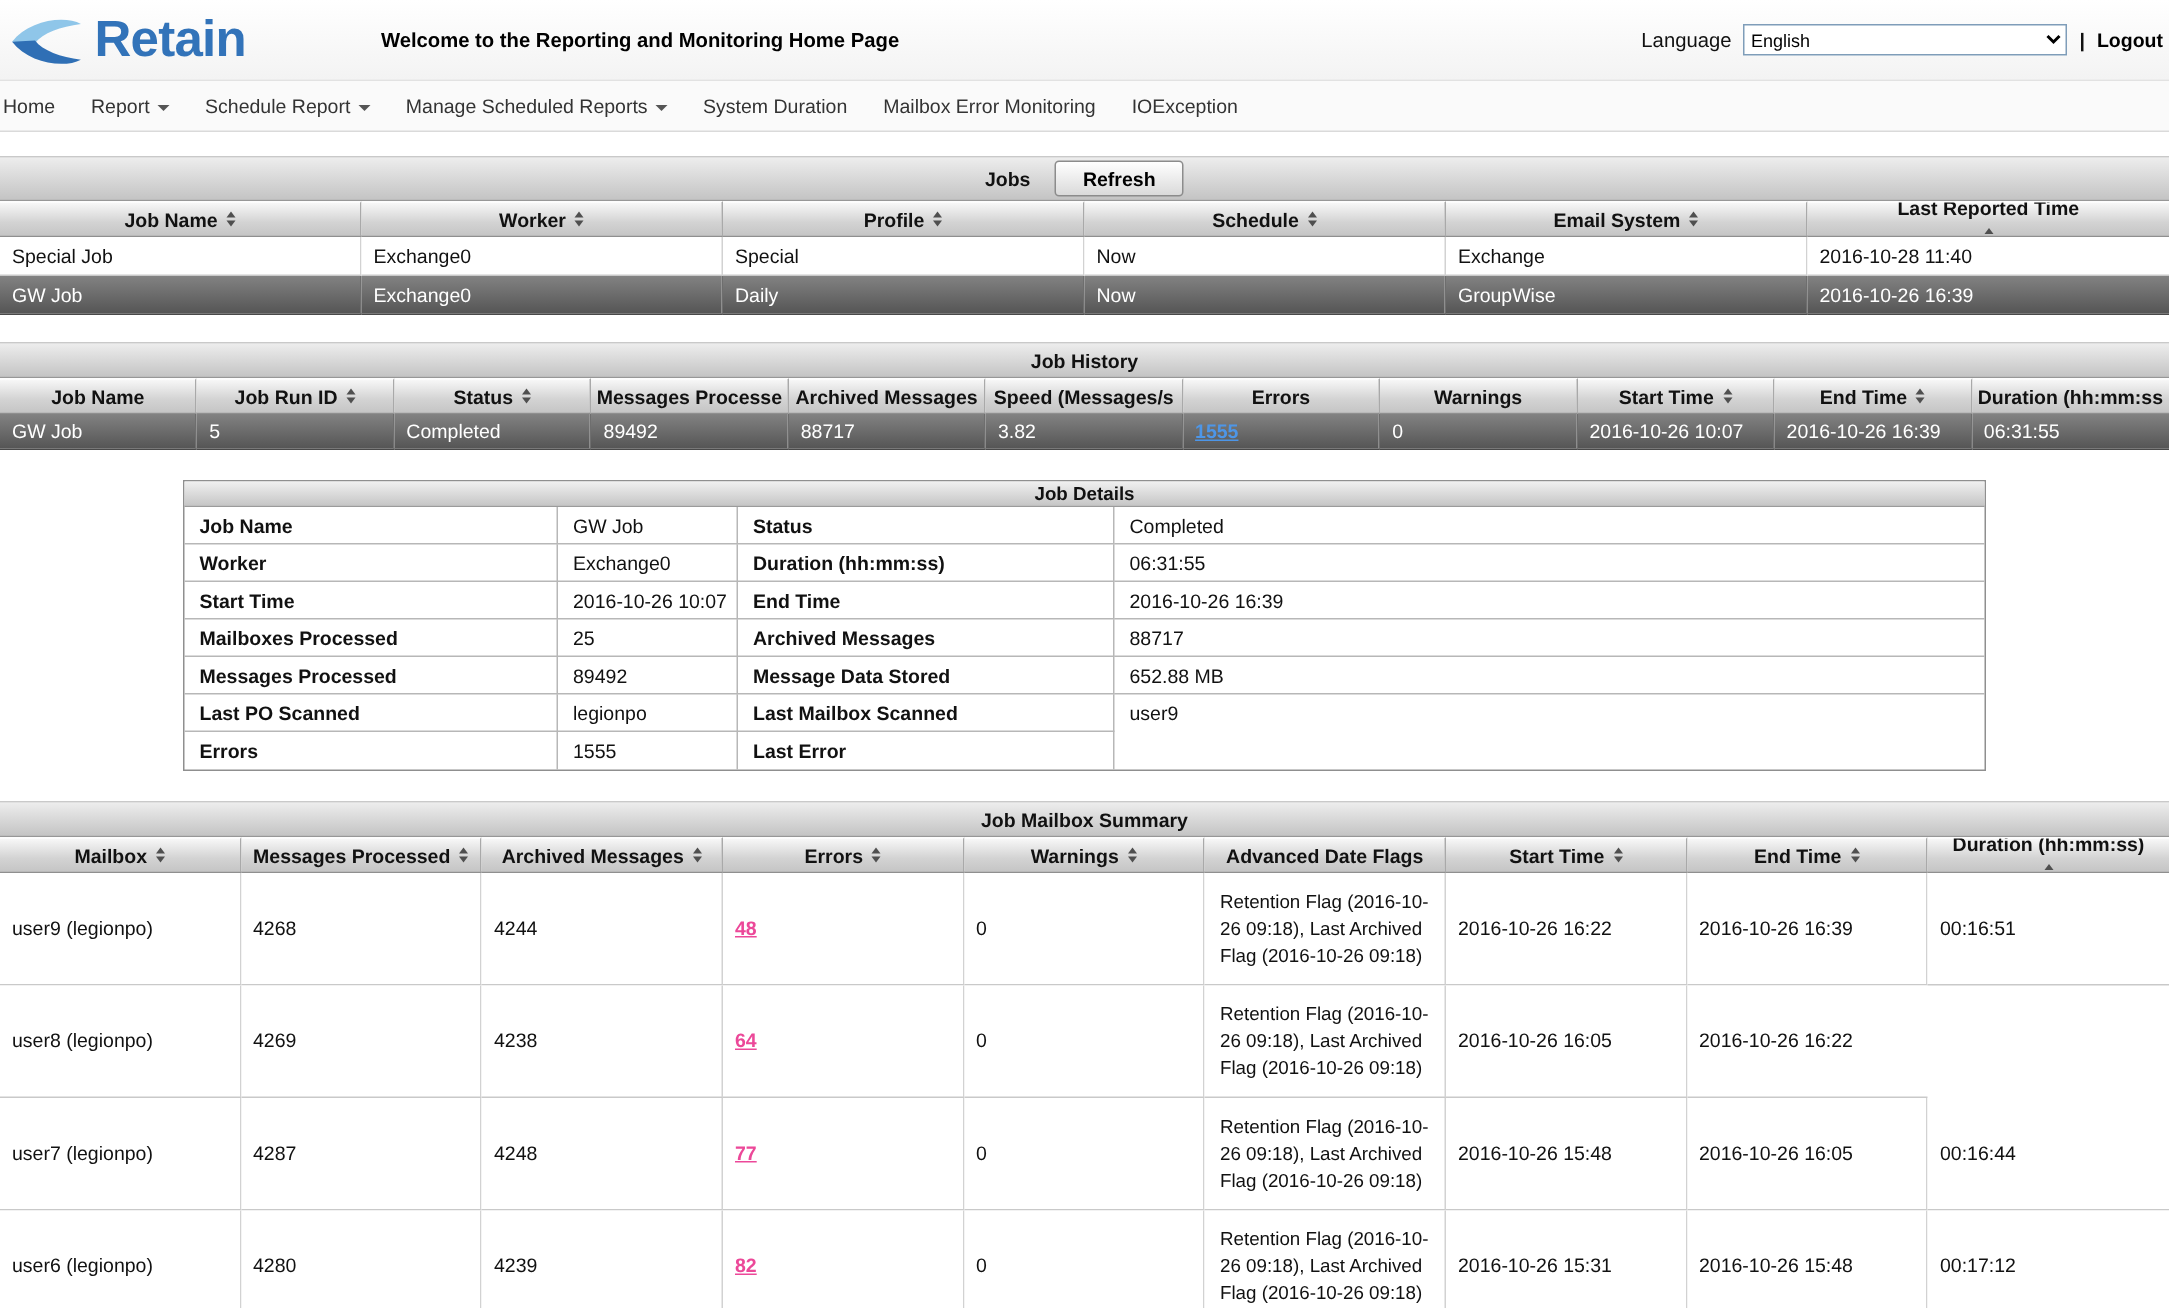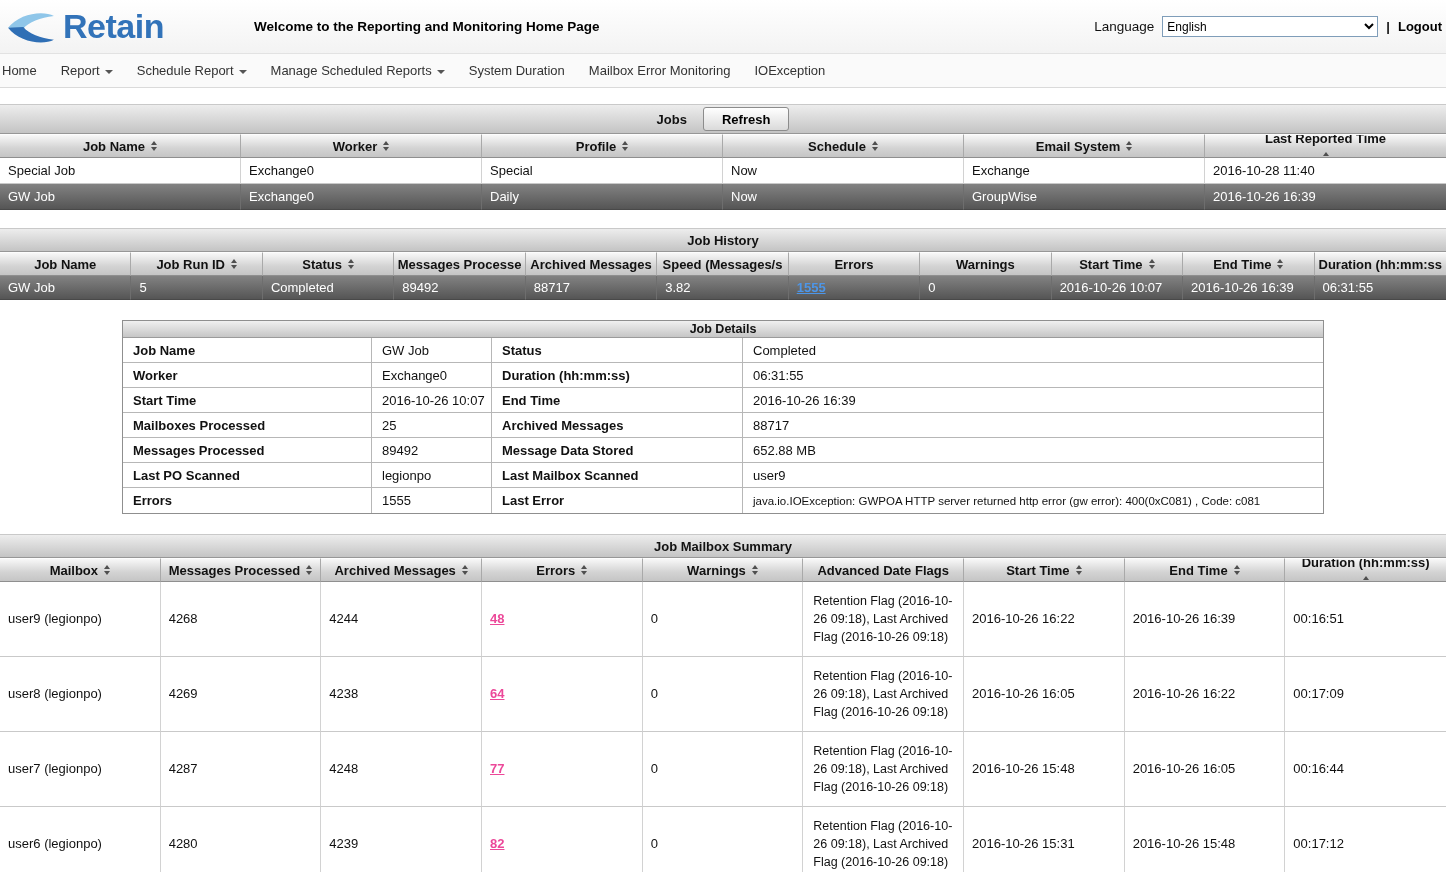--- a/index.html
+++ b/index.html
@@ -305,21 +305,20 @@
       <div class="jd-cell val2">652.88 MB</div>
 
       <div class="jd-cell lbl">Last PO Scanned</div>
       <div class="jd-cell">legionpo</div>
       <div class="jd-cell lbl">Last Mailbox Scanned</div>
       <div class="jd-cell val2">user9</div>
 
       <div class="jd-cell lbl">Errors</div>
       <div class="jd-cell">1555</div>
       <div class="jd-cell lbl">Last Error</div>
-      <div class="jd-cell val2 err">java.io.IOException: GWPOA HTTP server returned http error (gw error): 400(0xC081) , Code: c081</div>
     </div>
   </div>
 
   <div class="section-bar">
     <span>Job Mailbox Summary</span>
   </div>
 
   <div class="thead grid9">
     <div class="th">
         <span>Mailbox</span>
@@ -400,21 +399,20 @@
     <div class="td">user8 (legionpo)</div>
     <div class="td">4269</div>
     <div class="td">4238</div>
     <div class="td">
         <a class="errlink">64</a>
       </div>
     <div class="td">0</div>
     <div class="td flags">Retention Flag (2016-10-26 09:18), Last Archived Flag (2016-10-26 09:18)</div>
     <div class="td">2016-10-26 16:05</div>
     <div class="td">2016-10-26 16:22</div>
-    <div class="td">00:17:09</div>
   </div>
 
   <div class="trow grid9 ms-row">
     <div class="td">user7 (legionpo)</div>
     <div class="td">4287</div>
     <div class="td">4248</div>
     <div class="td">
         <a class="errlink">77</a>
       </div>
     <div class="td">0</div>

